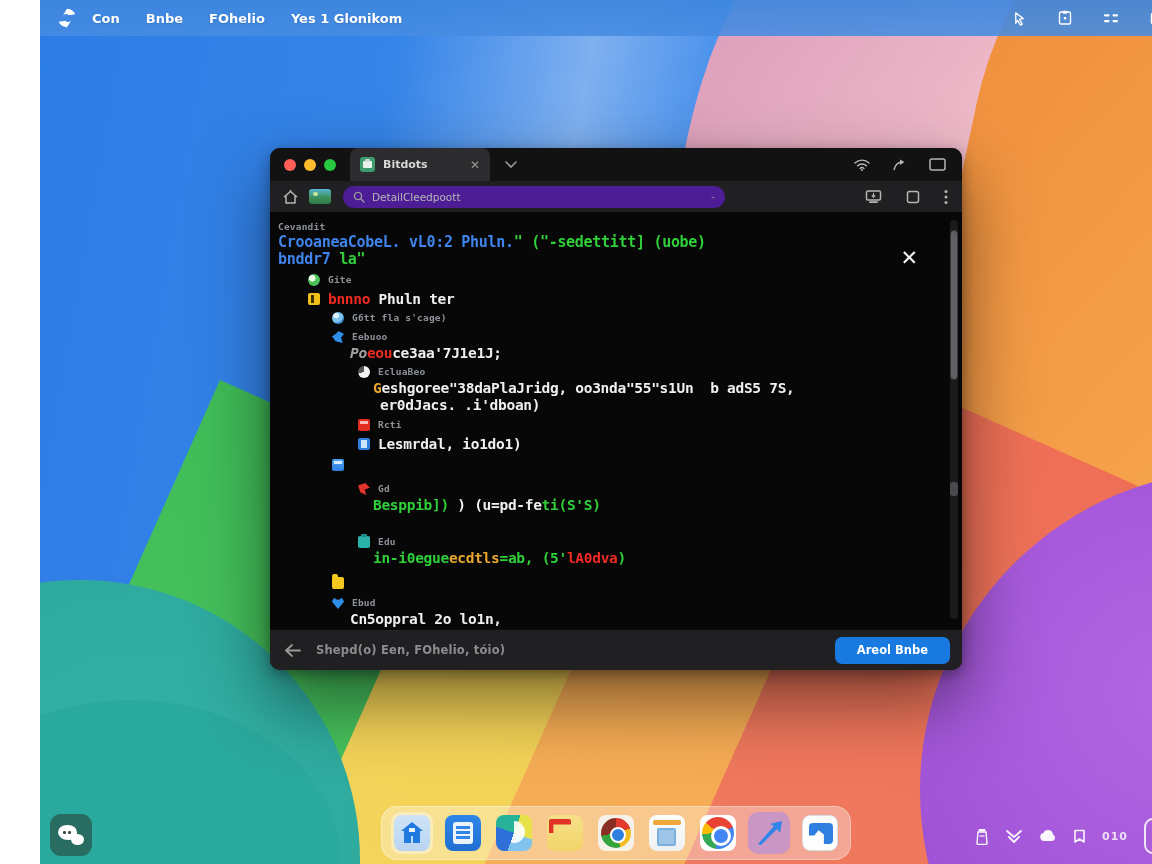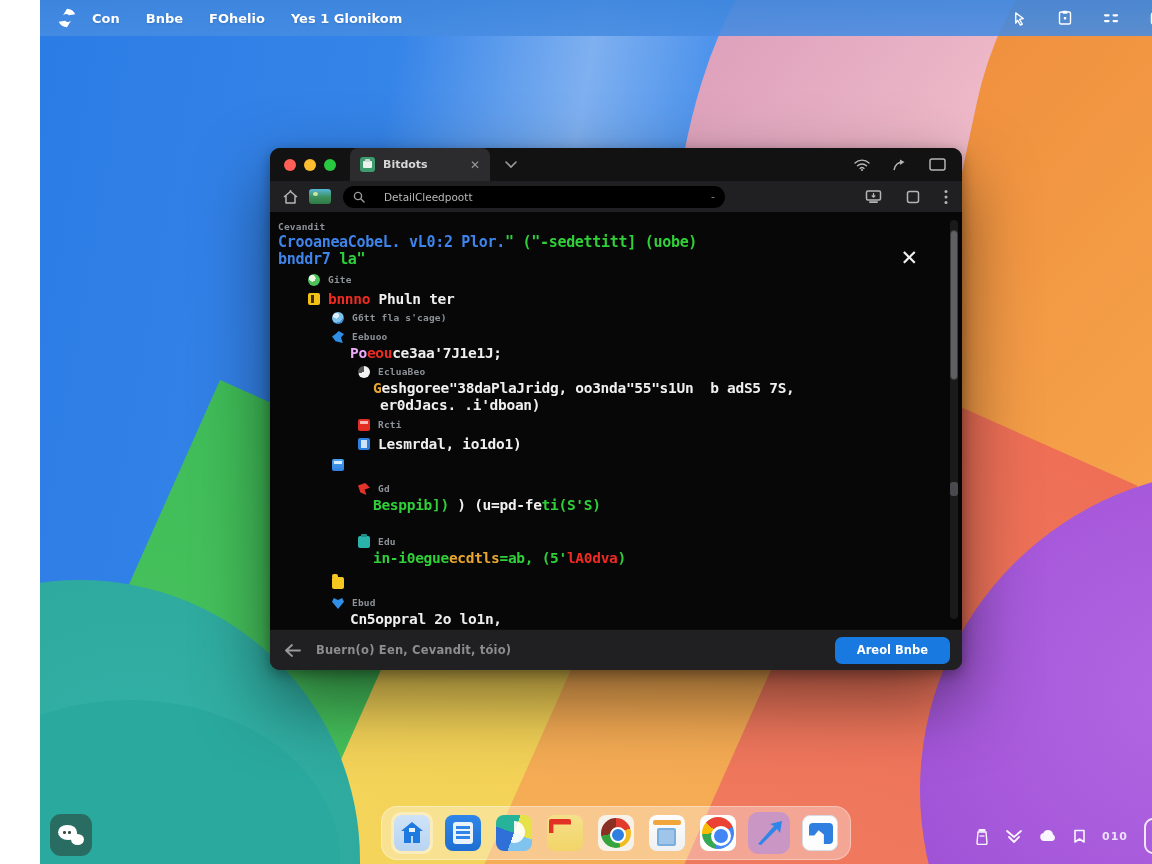--- a/index.html
+++ b/index.html
@@ -43,21 +43,21 @@
   .tab-title { color:#d6d6d6; font-size:11px; font-weight:bold; flex:1; white-space:nowrap; overflow:hidden; }
   .tab-close { color:#9a9a9a; font-size:12px; cursor:pointer; }
   .tab-new { color:#9a9a9a; margin-left:14px; cursor:pointer; }
   .strip-right { margin-left:auto; display:flex; gap:22px; margin-right:16px; align-items:center; }
 
   .toolbar { height:31px; background:#202022; display:flex; align-items:center; flex:0 0 auto; }
   .tb-home { margin:0 10px 0 12px; }
   .tb-thumb { width:22px; height:15px; border-radius:3px; margin-right:12px;
     background:linear-gradient(180deg,#57b7d8 0%,#3d8f5a 55%,#2f7a46 100%); position:relative; overflow:hidden; }
   .tb-thumb:before{content:"";position:absolute;left:4px;top:3px;width:5px;height:4px;background:#cfe79a;border-radius:50%;}
-  .addressbar { flex:0 0 auto; width:382px; height:22px; background:#000000; border-radius:11px; display:flex; align-items:center; padding:0 10px; gap:19px; }
+  .addressbar { flex:0 0 auto; width:382px; height:22px; background:#4c1d95; border-radius:11px; display:flex; align-items:center; padding:0 10px; gap:7px; }
   .addr-text { color:#b8b8b8; font-size:10.5px; flex:1; white-space:nowrap; overflow:hidden; }
   .addr-dash { color:#8a8a8a; font-size:11px; }
   .tb-right { margin-left:auto; display:flex; gap:24px; margin-right:14px; align-items:center; }
 
   .content { position:relative; flex:1; background:#070708; overflow:hidden; }
   #console { position:absolute; left:0; top:8px; right:16px; font-family:"DejaVu Sans Mono", monospace; font-weight:bold; }
   .c-small { font-size:9.5px; color:#8d9298; line-height:14px; letter-spacing:.2px; }
   .c-code  { font-size:14.5px; line-height:17px; letter-spacing:-.3px; white-space:pre; }
   .c-code.lg { font-size:15px; }
   .c-irow { display:flex; align-items:center; gap:8px; line-height:16px; height:16px; }
@@ -246,39 +246,39 @@
             <circle cx="2" cy="2.5" r="1.5" fill="#b5b5b5"></circle>
             <circle cx="2" cy="8" r="1.5" fill="#b5b5b5"></circle>
             <circle cx="2" cy="13.5" r="1.5" fill="#b5b5b5"></circle>
           </svg>
       </div>
     </div>
 
     <div class="content">
       <div id="console">
           <div class="c-small" style="margin-left: 8px;">Cevandit</div>
-          <div class="c-code lg" style="margin-left: 8px;"><span style="color: rgb(63, 132, 234);">CrooaneaCobeL. vL0:2 Plor.</span><span style="color: rgb(47, 208, 57);">" ("-sedettitt] (uobe)</span></div>
+          <div class="c-code lg" style="margin-left: 8px;"><span style="color: rgb(63, 132, 234);">CrooaneaCobeL. vL0:2 Phuln.</span><span style="color: rgb(47, 208, 57);">" ("-sedettitt] (uobe)</span></div>
           <div class="c-code lg" style="margin-left: 8px;"><span style="color: rgb(63, 132, 234);">bnddr7 </span><span style="color: rgb(47, 208, 57);">la"</span></div>
           <div class="c-irow" style="margin-left: 38px; margin-top: 4px;">
             <span class="ci ci-globe-green"></span>
             <span class="lbl">Gite</span>
           </div>
           <div class="c-irow" style="margin-left: 38px; margin-top: 2px; height: 18px;">
             <span class="ci ci-square-yellow"></span>
             <span class="c-code"><span style="color: rgb(238, 43, 34);">bnnno </span><span style="color: rgb(239, 239, 239);">Phuln ter</span></span>
           </div>
           <div class="c-irow" style="margin-left: 62px; margin-top: 2px;">
             <span class="ci ci-sphere-blue"></span>
             <span class="lbl">G6tt fla s'cage)</span>
           </div>
           <div class="c-irow" style="margin-left: 62px; margin-top: 3px;">
             <span class="ci ci-bird-blue"></span>
             <span class="lbl">Eebuoo</span>
           </div>
-          <div class="c-code" style="margin-left: 80px;"><span style="color: #f0abfc;">Po</span><span style="color: rgb(238, 43, 34);">eou</span><span style="color: rgb(239, 239, 239);">ce3aa'7J1e1J;</span></div>
+          <div class="c-code" style="margin-left: 80px;"><span style="color: #a3a3a3; font-style: italic;">Po</span><span style="color: rgb(238, 43, 34);">eou</span><span style="color: rgb(239, 239, 239);">ce3aa'7J1e1J;</span></div>
           <div class="c-irow" style="margin-left: 88px; margin-top: 2px;">
             <span class="ci ci-pie-white"></span>
             <span class="lbl">EcluaBeo</span>
           </div>
           <div class="c-code" style="margin-left: 103px;"><span style="color: rgb(232, 166, 47);">G</span><span style="color: rgb(239, 239, 239);">eshgoree"38daPlaJridg, oo3nda"55"s1Un  b adS5 7S,</span></div>
           <div class="c-code" style="margin-left: 110px;"><span style="color: rgb(239, 239, 239);">er0dJacs. .i'dboan)</span></div>
           <div class="c-irow" style="margin-left: 88px; margin-top: 3px;">
             <span class="ci ci-square-red"></span>
             <span class="lbl">Rcti</span>
           </div>
@@ -312,21 +312,21 @@
       <div class="scrolltrack">
         <div class="scrollthumb"></div>
         <div class="scrollnub"></div>
       </div>
     </div>
 
     <div class="statusbar">
       <svg class="sb-back" width="18" height="13" viewBox="0 0 18 13">
           <path d="M8 1L2 6.5 8 12M2 6.5h14" fill="none" stroke="#9a9a9a" stroke-width="1.8" stroke-linecap="round" stroke-linejoin="round"></path>
         </svg>
-      <span class="sb-text">Buern(o) Een, Cevandit, tóio)</span>
+      <span class="sb-text">Shepd(o) Een, FOhelio, tóio)</span>
       <button class="sb-btn" id="primary-btn" style="background: rgb(24, 121, 224);">Areol Bnbe</button>
     </div>
   </div>
 
   <div id="dock">
       <div class="dock-item tile">
         <div class="dk dk-home">
           <svg width="28" height="28" viewBox="0 0 28 28">
             <path d="M14 3L3 12h3v12h7v-7h2v7h7V12h3z" fill="#1f7ae0"></path>
             <rect x="11" y="9" width="6" height="4" fill="#eaf2fc"></rect>

